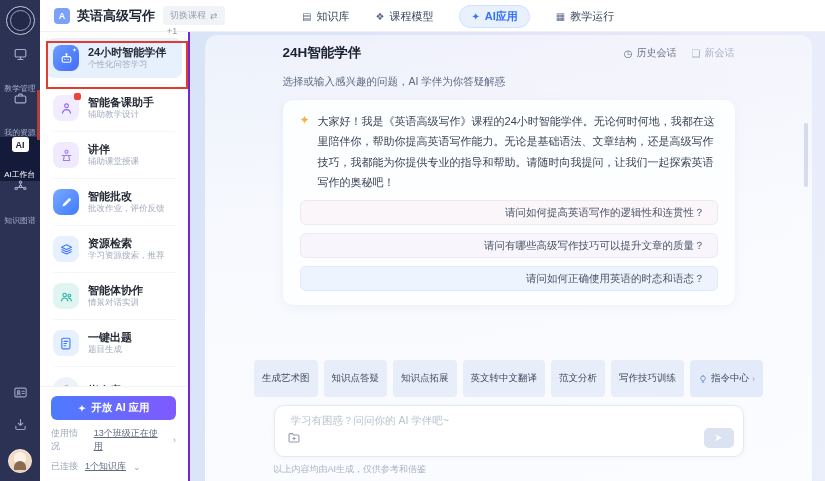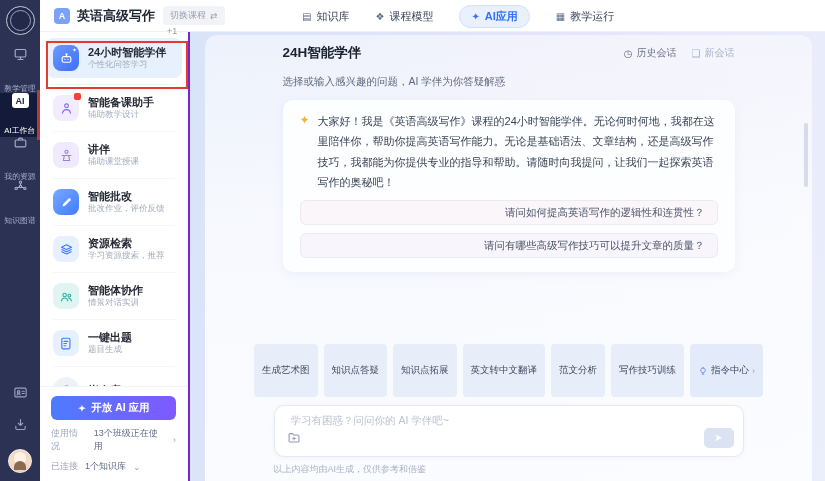--- a/index.html
+++ b/index.html
@@ -58,21 +58,21 @@
   .t8{background:#edf1f8;color:#9aa6c0;border-radius:13px;}
   .tbadge{position:absolute;right:-2px;top:-2px;width:7px;height:7px;background:#f0443a;border-radius:2px;}
   .ttitle{font-size:11px;font-weight:bold;color:#262b36;line-height:1.35;}
   .tsub{font-size:8.5px;color:#a3abbd;line-height:1.4;}
   .sidebar-bottom{position:absolute;left:0;right:1px;bottom:0;background:#fff;padding:9px 11px 8px;border-top:1px solid #f1f3f7;}
   .open-ai-btn{width:100%;height:24px;border:none;border-radius:6px;color:#fff;font-size:10.5px;font-weight:bold;
     background:linear-gradient(90deg,#4d7bfe,#8059ff);display:flex;align-items:center;justify-content:center;gap:5px;
     cursor:pointer;font-family:inherit;}
   .usage-row{display:flex;align-items:center;gap:7px;margin-top:7px;font-size:9px;}
   .ulabel{color:#a0a9bb;}
-  .uval{color:#5f6a83;}
+  .uval{color:#5f6a83;text-decoration:underline;}
   .chev{color:#9aa3b5;font-size:9px;}
 
   
   .main{position:absolute;left:190px;top:32px;right:0;bottom:0;
     background:linear-gradient(100deg,#d9e4f8 0%,#e3e4f8 45%,#ebeefb 100%);}
   .panel{position:absolute;left:15px;right:13px;top:3px;bottom:0;border-radius:12px 12px 0 0;
     background:linear-gradient(180deg,rgba(255,255,255,.5) 0%,rgba(252,253,255,.82) 40%,rgba(252,253,255,.95) 100%);}
   .col{width:452px;margin:0 auto;}
   .panel-head{display:flex;justify-content:space-between;align-items:center;padding-top:9px;}
   .panel-title{font-size:13.5px;font-weight:bold;color:#1c2330;margin:0;}
@@ -85,21 +85,21 @@
     box-shadow:0 2px 10px rgba(110,130,185,.09);}
   .msg{display:flex;gap:8px;font-size:11px;line-height:1.85;color:#3a4456;}
   .sparkle{color:#f7b23b;font-size:12px;line-height:1.6;}
   .sug{display:block;width:100%;box-sizing:border-box;text-align:right;margin-top:8px;height:25px;border-radius:6px;
     font-size:10.5px;color:#4a5468;padding:0 12px;cursor:pointer;font-family:inherit;}
   .s1{background:#faf6fa;border:1px solid #f0e8f0;}
   .s2{background:#f8f6fc;border:1px solid #ece8f6;}
   .s3{background:#edf4fd;border:1px solid #dfeafb;}
   .bottom{position:absolute;left:50%;transform:translateX(-50%);bottom:5px;width:470px;}
   .chips{display:flex;gap:6px;justify-content:center;margin-bottom:8px;}
-  .chip{background:#e7edf9;border:none;border-radius:4px;font-size:9.5px;color:#414b61;padding:20px 8px;
+  .chip{background:#e7edf9;border:none;border-radius:4px;font-size:9.5px;color:#414b61;padding:12px 8px;
     cursor:pointer;white-space:nowrap;font-family:inherit;display:flex;align-items:center;gap:3px;}
   .chip.cmd{background:#e3ebfa;color:#3c485f;}
   .chip.cmd svg{width:10px;height:10px;color:#5b86d7;}
   .input-box{height:50px;background:#fff;border:1px solid #e4e9f3;border-radius:10px;position:relative;
     box-shadow:0 1px 5px rgba(120,140,190,.07);}
   .chat-input{position:absolute;top:7px;left:14px;right:14px;border:none;outline:none;font-size:10.5px;
     color:#333;background:transparent;font-family:inherit;}
   .chat-input::placeholder{color:#b9c2d0;}
   .folder{position:absolute;left:12px;bottom:7px;color:#8f99ad;cursor:pointer;}
   .folder svg{width:14px;height:14px;}
@@ -122,30 +122,30 @@
   <aside class="rail">
     <div class="rail-logo"></div>
 
     <div class="rail-item">
       <span><svg viewBox="0 0 24 24" fill="none" stroke="currentColor" stroke-width="1.8" stroke-linecap="round" stroke-linejoin="round">
             <rect x="3.5" y="4" width="17" height="12" rx="2"></rect>
             <path d="M12 16v4M8 20h8"></path>
           </svg></span>
       <span class="rlabel">教学管理</span>
     </div>
-    <div class="rail-item active">
-      <span class="ai-badge">AI</span>
-      <span class="rlabel">AI工作台</span>
-    </div>
     <div class="rail-item">
       <span><svg viewBox="0 0 24 24" fill="none" stroke="currentColor" stroke-width="1.8" stroke-linecap="round" stroke-linejoin="round">
             <rect x="3.5" y="8" width="17" height="11" rx="2"></rect>
             <path d="M9 8V6.5A1.5 1.5 0 0 1 10.5 5h3A1.5 1.5 0 0 1 15 6.5V8"></path>
           </svg></span>
       <span class="rlabel">我的资源</span>
+    </div>
+    <div class="rail-item active">
+      <span class="ai-badge">AI</span>
+      <span class="rlabel">AI工作台</span>
     </div>
     <div class="rail-item">
       <span><svg viewBox="0 0 24 24" fill="none" stroke="currentColor" stroke-width="1.8" stroke-linecap="round">
             <circle cx="12" cy="12" r="1.8"></circle>
             <circle cx="12" cy="5" r="1.8"></circle>
             <circle cx="5" cy="15" r="1.8"></circle>
             <circle cx="19" cy="15" r="1.8"></circle>
             <path d="M12 10.2V6.8M10.6 13l-4 1M13.4 13l4 1"></path>
           </svg></span>
       <span class="rlabel">知识图谱</span>
@@ -346,20 +346,21 @@
         </div>
         <div class="panel-sub">选择或输入感兴趣的问题，AI 学伴为你答疑解惑</div>
 
         <div class="msg-card">
           <div class="msg">
             <span class="sparkle">✦</span>
             <span>大家好！我是《英语高级写作》课程的24小时智能学伴。无论何时何地，我都在这里陪伴你，帮助你提高英语写作能力。无论是基础语法、文章结构，还是高级写作技巧，我都能为你提供专业的指导和帮助。请随时向我提问，让我们一起探索英语写作的奥秘吧！</span>
           </div>
           <button class="sug s1">请问如何提高英语写作的逻辑性和连贯性？</button>
           <button class="sug s2">请问有哪些高级写作技巧可以提升文章的质量？</button>
+          <button class="sug s3">请问如何正确使用英语的时态和语态？</button>
         </div>
       </div>
 
       <div class="bottom">
         <div class="chips">
           <button class="chip">生成艺术图</button>
           <button class="chip">知识点答疑</button>
           <button class="chip">知识点拓展</button>
           <button class="chip">英文转中文翻译</button>
           <button class="chip">范文分析</button>

